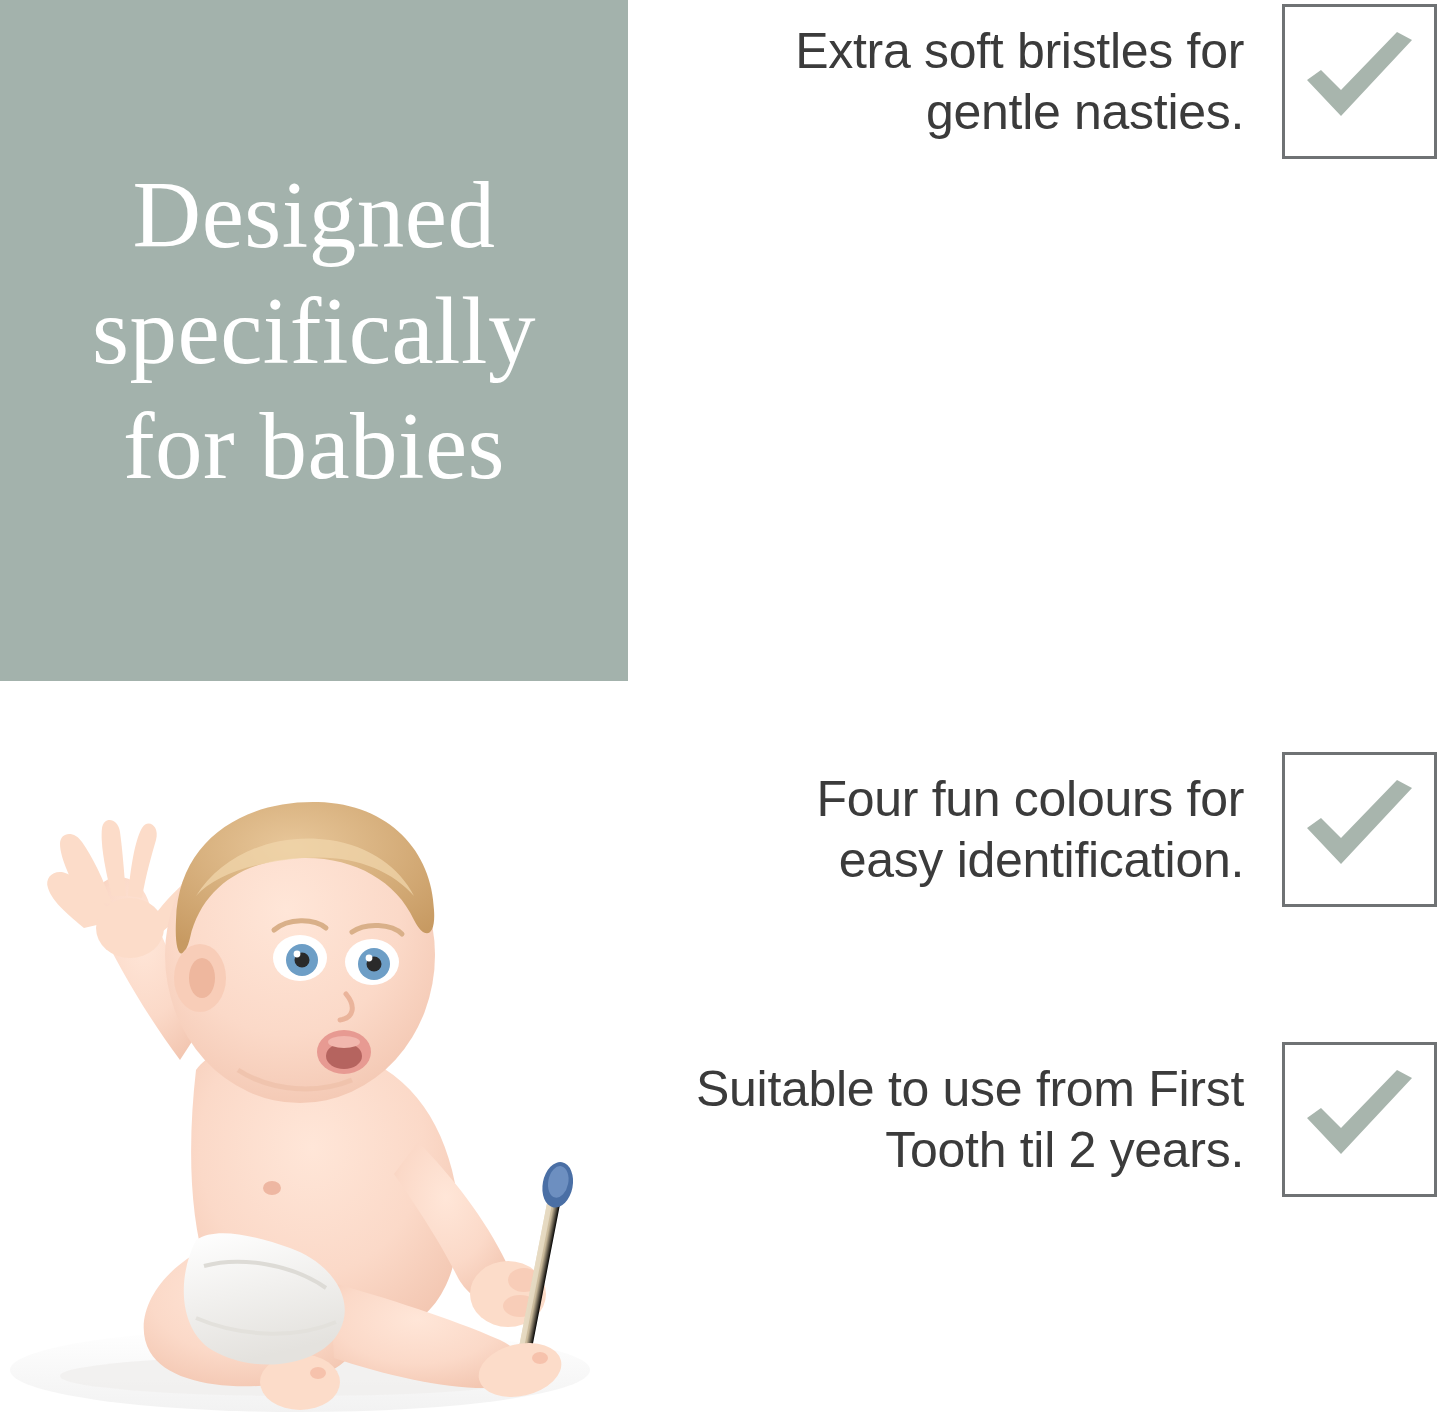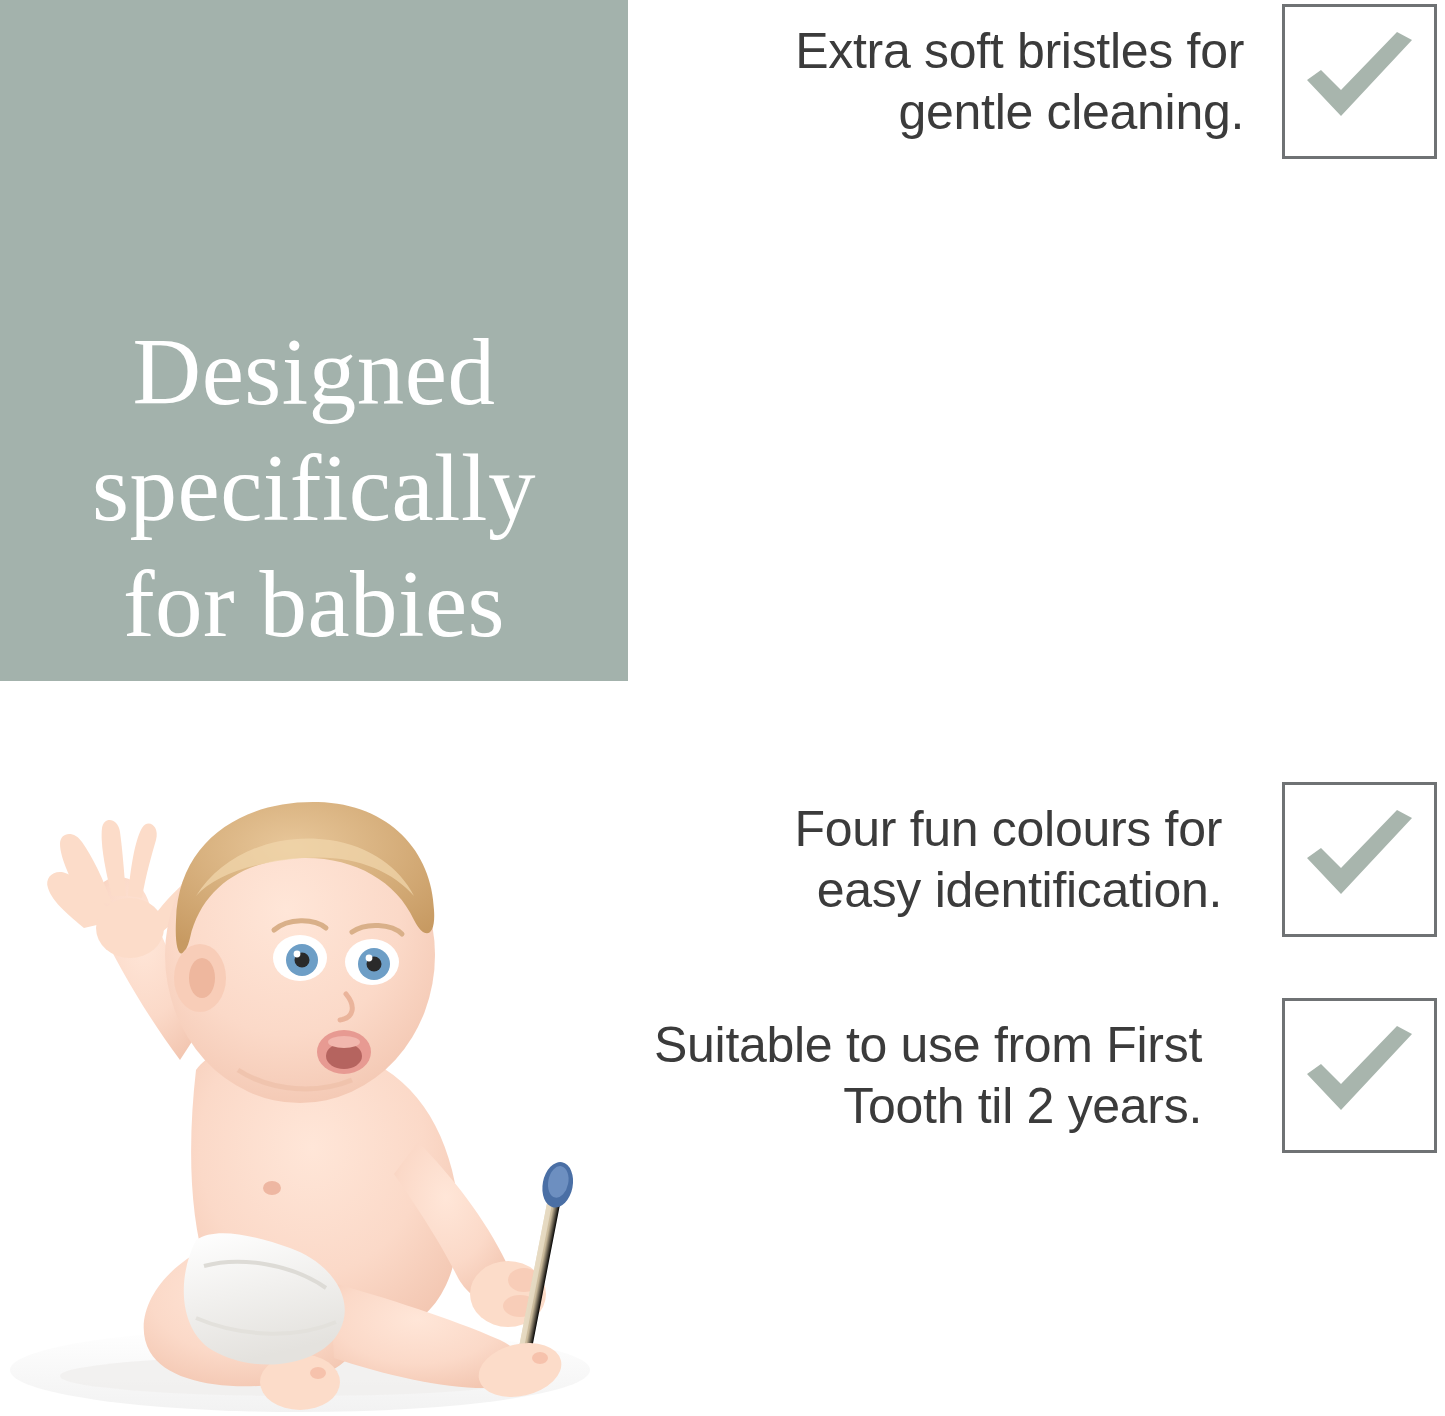--- a/index.html
+++ b/index.html
@@ -26,21 +26,21 @@
   }
 
   #hero-panel {
     position: absolute;
     left: 0;
     top: 0;
     width: 628px;
     height: 681px;
     background: #a3b2ac;
     display: flex;
-    align-items: flex-end;
+    align-items: center;
     justify-content: center;
   }
 
   #hero-title {
     font-family: "Liberation Serif", serif;
     color: #ffffff;
     font-size: 95px;
     line-height: 1.22;
     text-align: center;
     font-weight: 400;
@@ -100,22 +100,22 @@
     align-items: center;
     justify-content: center;
     margin-right: 8px;
   }
   .checkbox svg { display: block; }
 
   
   #feature-row-1 { top: 4px;    height: 155px; }
   #feature-row-2 { top: 264px;  height: 155px; }
   #feature-row-3 { top: 523px;  height: 155px; }
-  #feature-row-4 { top: 782px;  height: 155px; gap: 22px; }
-  #feature-row-5 { top: 998px; height: 155px; justify-content: space-between; }
+  #feature-row-4 { top: 752px;  height: 155px; }
+  #feature-row-5 { top: 1042px; height: 155px; }
 </style>
 </head>
 <body>
 
 <div id="left-column">
 
   <div id="hero-panel">
     <div id="hero-title">Designed
 specifically
 for babies</div>
@@ -252,21 +252,21 @@
 
       <path d="M238 300 C 272 322, 318 324, 352 310" stroke="#eec0aa" stroke-width="5" fill="none" opacity="0.75"></path>
     </svg>
   </div>
 </div>
 
 <div id="feature-list">
 
   <div class="feature-row" id="feature-row-1">
     <div class="feature-text">Extra soft bristles for
-gentle cleaning.</div>
+gentle nasties.</div>
     <div class="checkbox">
       <span>
         <svg width="118" height="100" viewBox="0 0 118 100" xmlns="http://www.w3.org/2000/svg">
           <path d="M6 48 L40 84 L111 8 L96 0 L40 58 L20 38 Z" fill="#a8b5ad"></path>
         </svg>
       </span>
     </div>
   </div>
 
 

